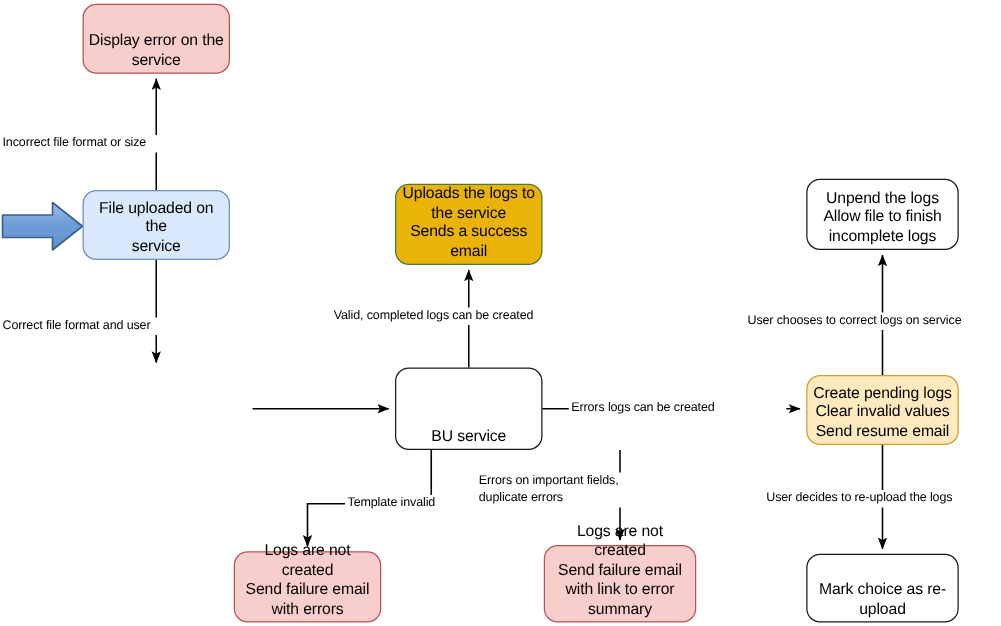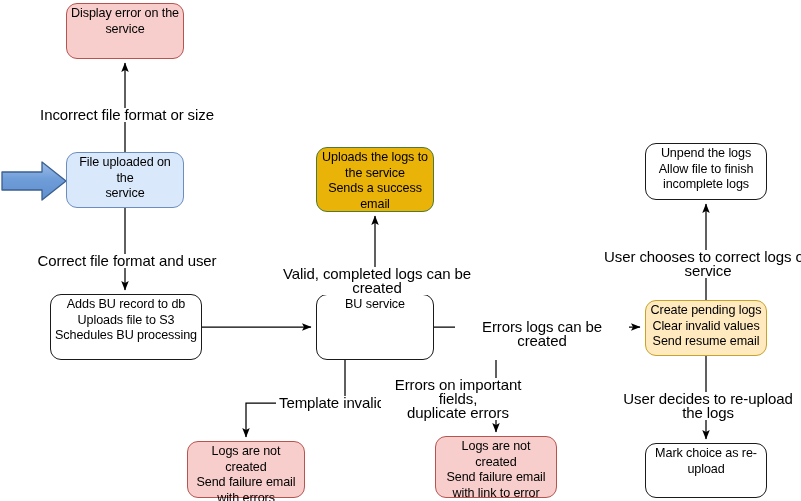--- a/index.html
+++ b/index.html
@@ -24,21 +24,21 @@
     width: 801px;
     height: 501px;
     pointer-events: none;
   }
   .node {
     position: absolute;
     box-sizing: border-box;
     border: 1.3px solid #1a1a1a;
     border-radius: 11px;
     display: flex;
-    align-items: flex-start;
+    align-items: flex-end;
     justify-content: center;
     text-align: center;
     font-size: 12.6px;
     line-height: 15.5px;
     color: #000000;
     letter-spacing: -0.1px;
     padding: 2px 4px;
   }
   .node span {
     display: block;
@@ -46,24 +46,23 @@
     white-space: pre-line;
   }
   .fill-pink   { background: #f8cecc; border-color: #b85450; }
   .fill-blue   { background: #dae8fc; border-color: #6c8ebf; }
   .fill-green  { background: #eab308; border-color: #4d7a38; }
   .fill-yellow { background: #ffe9bf; border-color: #c9a227; }
   .fill-white  { background: #ffffff; border-color: #1a1a1a; }
 
   .edge-label {
     position: absolute;
-    font-size: 15px;
+    font-size: 10px;
     line-height: 14px;
     color: #000000;
-    text-align: center;
     white-space: pre-line;
     background: #ffffff;
     padding: 0 2px;
     letter-spacing: -0.1px;
   }
 </style>
 </head>
 <body>
 
 <div id="canvas">
@@ -110,25 +109,20 @@
   <div class="node fill-pink" style="left:66px;  top:3px;   width:118px; height:56px;">
       <span>Display error on the
 service</span>
     </div>
 
   <div class="node fill-blue" style="left:66px;  top:152px; width:118px; height:56px;">
       <span>File uploaded on the
 service</span>
     </div>
 
-  <div class="node fill-white" style="left:50px;  top:294px; width:152px; height:66px;">
-      <span>Adds BU record to db
-Uploads file to S3
-Schedules BU processing</span>
-    </div>
 
   <div class="node fill-green" style="left:316px; top:147px; width:118px; height:65px;">
       <span>Uploads the logs to
 the service
 Sends a success
 email</span>
     </div>
 
   <div class="node fill-white" style="left:316px; top:294px; width:118px; height:66px;">
       <span>BU service</span>
@@ -161,21 +155,21 @@
 
   <div class="node fill-white" style="left:645px; top:443px; width:122px; height:55px;">
       <span>Mark choice as re-
 upload</span>
     </div>
 
   <div class="edge-label" style="left:0px; top:108px; width:250px;">Incorrect file format or size</div>
 
   <div class="edge-label" style="left:0px; top:254px; width:250px;">Correct file format and user</div>
 
-  <div class="edge-label" style="left:265px; top:267px; width:220px;">Valid, completed logs can be created</div>
+  <div class="edge-label" style="left:265px; top:246px; width:220px;">Valid, completed logs can be created</div>
 
   <div class="edge-label" style="left:455px; top:320px; width:170px;">Errors logs can be created</div>
 
   <div class="edge-label" style="left:276px; top:396px; width:108px;">Template invalid</div>
 
   <div class="edge-label" style="left:381px; top:378px; width:150px;">Errors on important fields,
 duplicate errors</div>
 
   <div class="edge-label" style="left:596px; top:250px; width:220px;">User chooses to correct logs on service</div>
 

